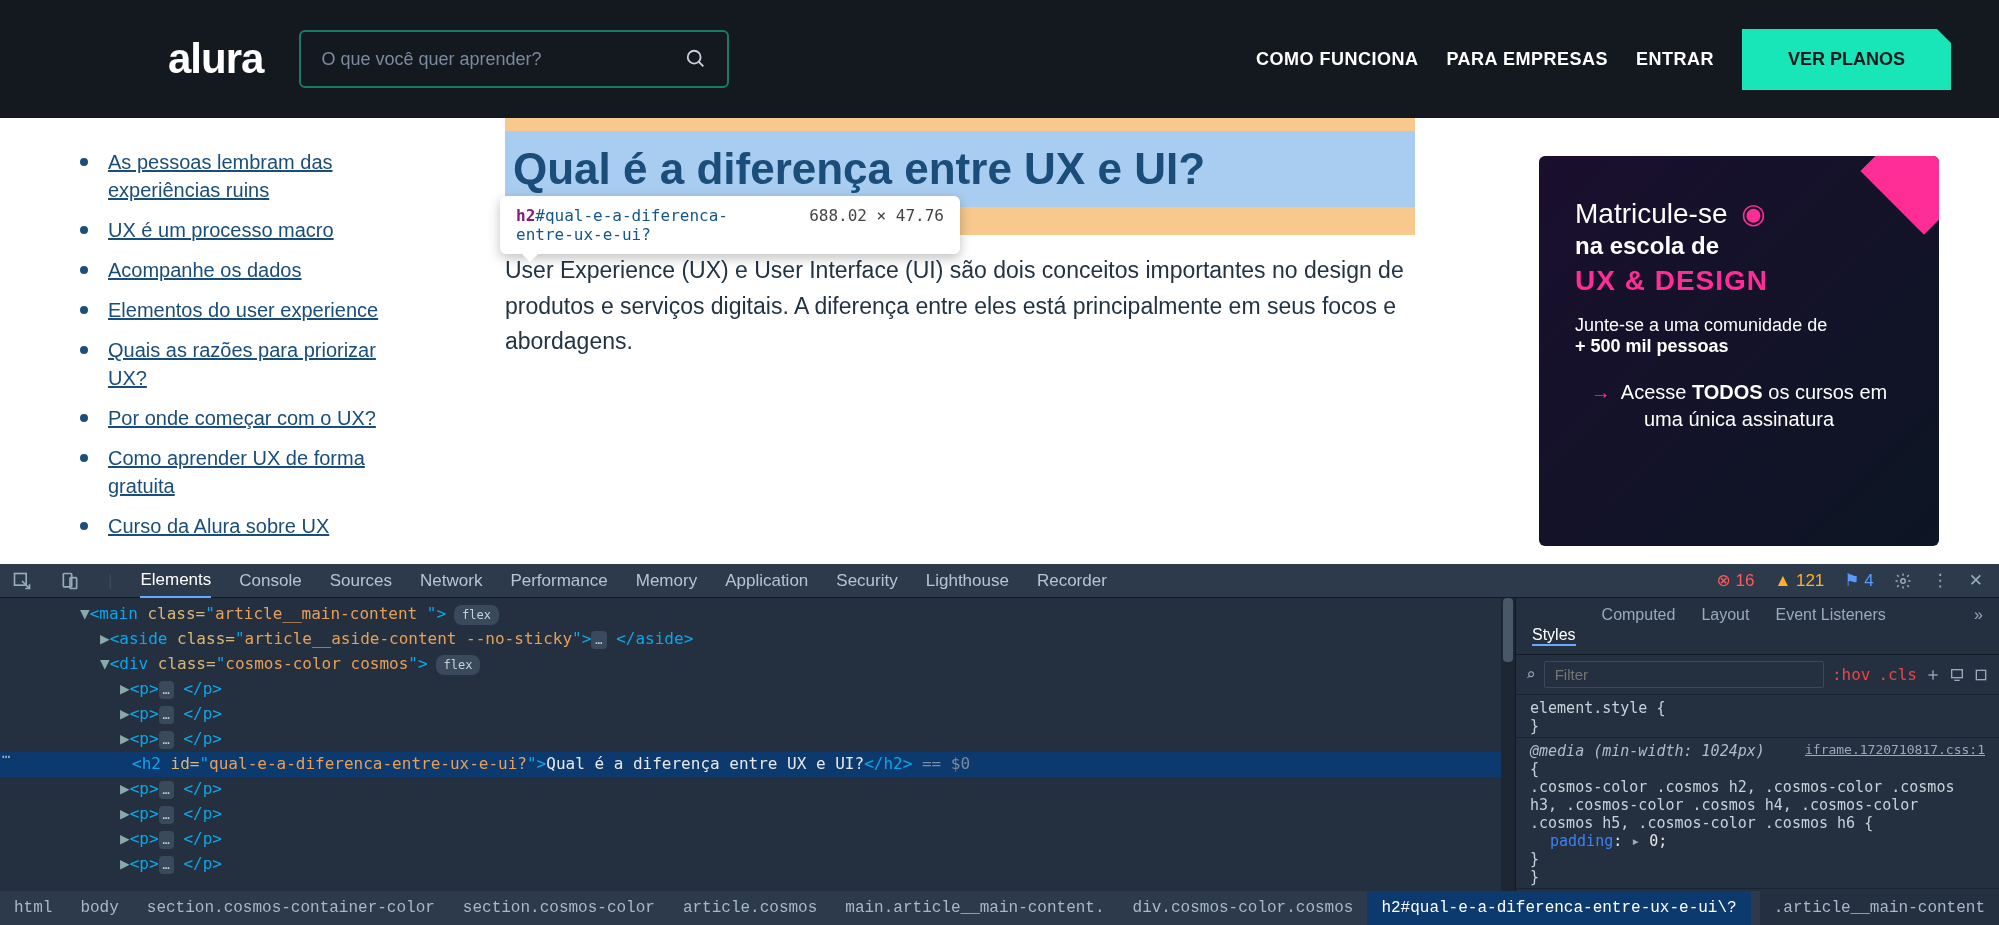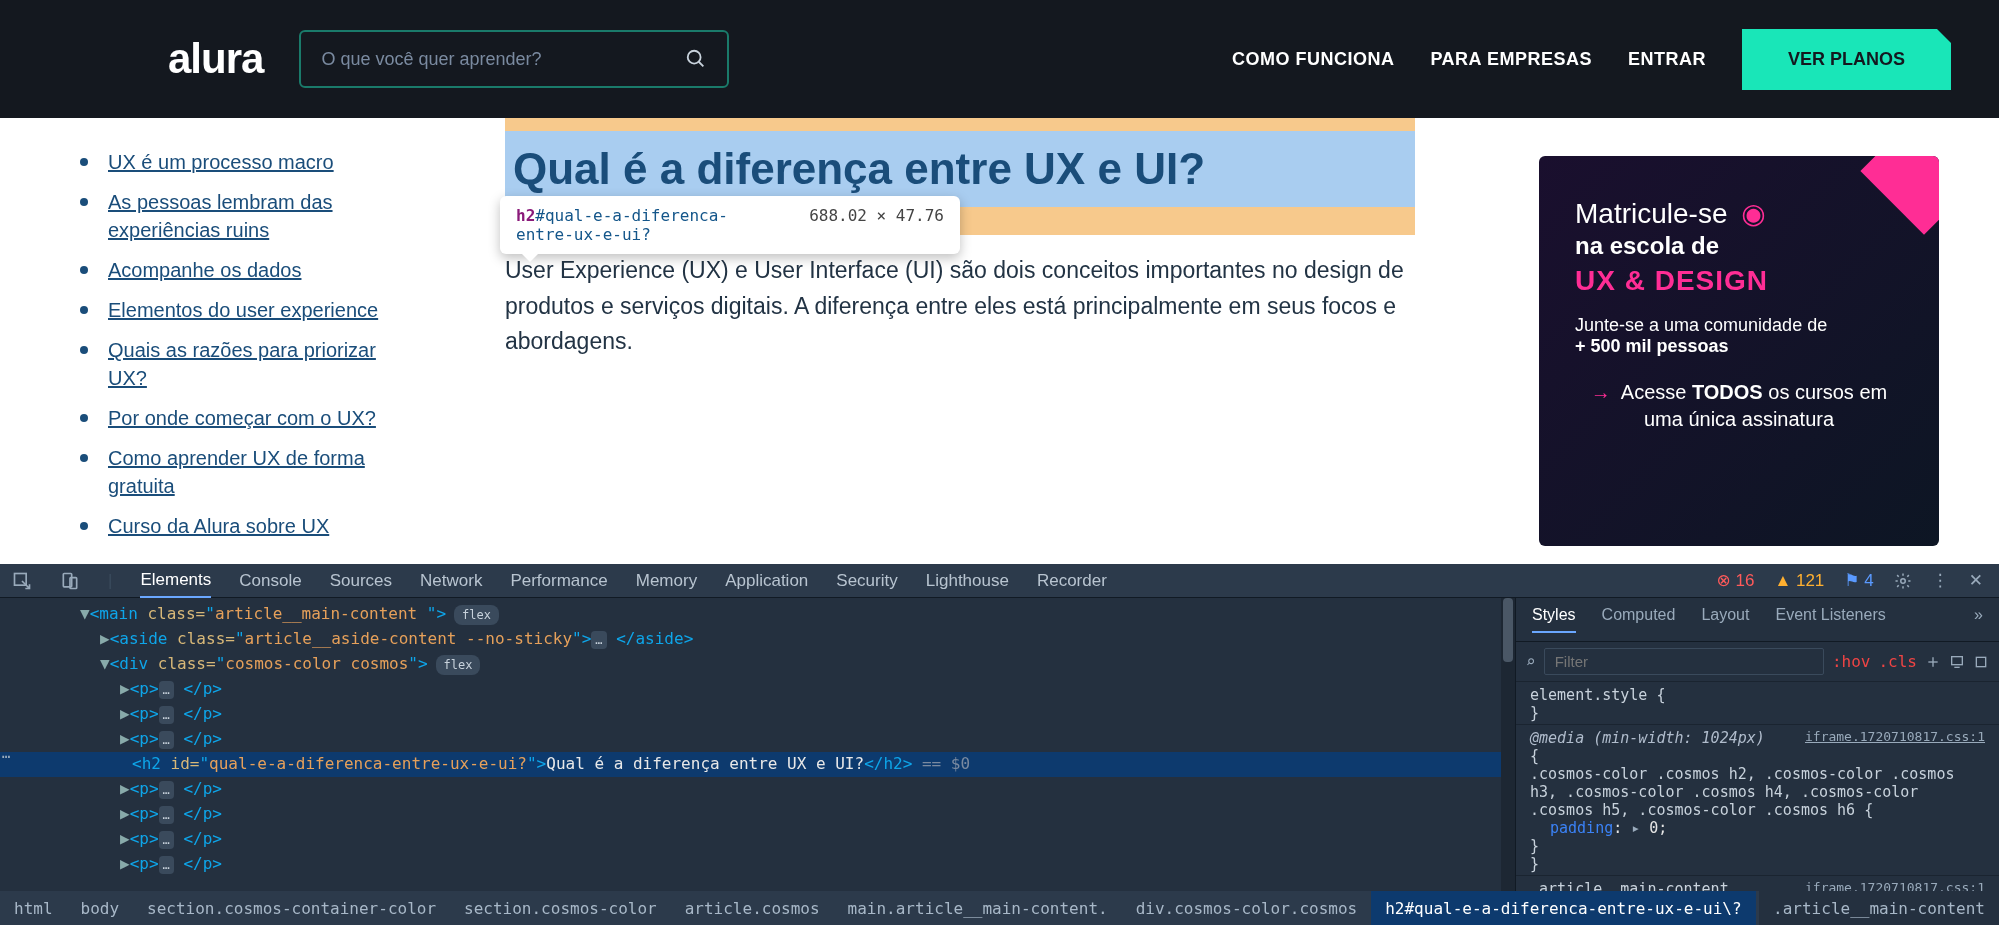--- a/index.html
+++ b/index.html
@@ -7,21 +7,21 @@
 
 
 .viewport { position: absolute; top: 0; left: 0; right: 0; height: 724px; background: #f5f5f5; border-bottom-left-radius: 20px; border-bottom-right-radius: 20px; overflow: hidden; }
 
 
 .header { position: absolute; top: 0; left: 0; right: 0; height: 118px; background: #14181f; display: flex; align-items: center; padding: 0 48px; z-index: 10; }
 .logo { color: #fff; font-size: 42px; font-weight: 700; letter-spacing: -1px; margin-right: 36px; margin-left: 120px; }
 .searchbox { border: 2px solid #1a7a6a; border-radius: 6px; padding: 0 20px; height: 58px; width: 430px; display: flex; align-items: center; color: #7a8aa0; background: transparent; }
 .searchbox span { flex: 1; font-size: 18px; }
 .searchbox svg { width: 22px; height: 22px; }
-.nav { margin-left: auto; display: flex; align-items: center; gap: 36px; }
+.nav { margin-left: auto; display: flex; align-items: center; gap: 28px; }
 .nav-link { color: #fff; font-weight: 700; font-size: 18px; letter-spacing: 0.5px; }
 .cta-button { background: #19e6b8; color: #14181f; font-weight: 800; font-size: 18px; padding: 20px 46px; border: none; position: relative; }
 .cta-button::after { content: ""; position: absolute; right: 0; top: 0; width: 0; height: 0; border-top: 14px solid #14181f; border-left: 14px solid transparent; }
 
 
 .content-shell { position: absolute; top: 118px; left: 0; right: 0; bottom: 0; background: #fff; display: flex; }
 
 
 .toc { width: 445px; padding: 30px 30px 30px 80px; }
 .toc ul { list-style: none; }
@@ -81,28 +81,28 @@
 
 .dt-line.selected { background: #0d3a6e; }
 .seleq { color: #7a8aa0; }
 
 .dt-left-ellipsis { position: absolute; left: 2px; top: 150px; color: #9ab; font-size: 14px; }
 
 .dt-scrollbar { position: absolute; right: 0; top: 0; width: 14px; height: 100%; background: #1d2733; }
 .dt-scroll-thumb { position: absolute; right: 2px; top: 0; width: 10px; height: 64px; background: #4a5766; border-radius: 4px; }
 
 .dt-breadcrumb { position: absolute; bottom: 0; left: 0; right: 0; height: 34px; background: #2c3a4b; display: flex; align-items: center; font-size: 16px; overflow: hidden; }
-.bc-part { padding: 0 14px; height: 100%; display: flex; align-items: center; color: #a8b8c8; cursor: pointer; }
+.bc-part { padding: 0 14px; height: 100%; display: flex; align-items: center; color: #a8b8c8; cursor: pointer; font-family: Liberation Mono, monospace; }
 .bc-part.sel { background: #0d3a6e; color: #fff; }
 .bc-part.right { margin-left: auto; background: #24303f; }
 
 
 .sp-tabs { display: flex; gap: 26px; padding: 8px 16px; border-bottom: 1px solid #111a24; font-family: -apple-system, sans-serif; font-size: 16px; }
 .sp-tab { color: #9ab; cursor: pointer; }
-.sp-tab.active { color: #fff; border-bottom: 2px solid #6aa7ff; padding-bottom: 7px; }
+.sp-tab.active { color: #fff; border-bottom: 2px solid #6aa7ff; padding-bottom: 0; margin-top: 20px; }
 .sp-tabs .chevrons { margin-left: auto; color: #9ab; }
 
 .sp-filter { display: flex; align-items: center; padding: 6px 10px; border-bottom: 1px solid #1a2430; gap: 8px; }
 .sp-filter input { background: transparent; border: 1px solid #3a4a5c; color: #c8d2dc; padding: 4px 10px; border-radius: 2px; flex: 1; font-size: 15px; }
 .sp-filter .funnel { color: #9ab; }
 .sp-filter .sp-ctrl { color: #ef4444; font-size: 16px; cursor: pointer; }
 .sp-filter svg { width: 16px; height: 16px; color: #9ab; }
 
 .sp-rule { padding: 4px 14px 2px; font-size: 15px; border-bottom: 1px solid #1a2430; }
 .sp-sel { color: #c8d2dc; }
@@ -131,22 +131,22 @@
       <span class="nav-link">COMO FUNCIONA</span>
       <span class="nav-link">PARA EMPRESAS</span>
       <span class="nav-link">ENTRAR</span>
       <button class="cta-button">VER PLANOS</button>
     </div>
   </div>
 
   <div class="content-shell">
     <nav class="toc">
       <ul>
+        <li>As pessoas lembram das experiências ruins</li>
         <li>UX é um processo macro</li>
-        <li>As pessoas lembram das experiências ruins</li>
         <li>Acompanhe os dados</li>
         <li>Elementos do user experience</li>
         <li>Quais as razões para priorizar UX?</li>
         <li>Por onde começar com o UX?</li>
         <li>Como aprender UX de forma gratuita</li>
         <li>Curso da Alura sobre UX</li>
       </ul>
     </nav>
 
     <div class="article">

